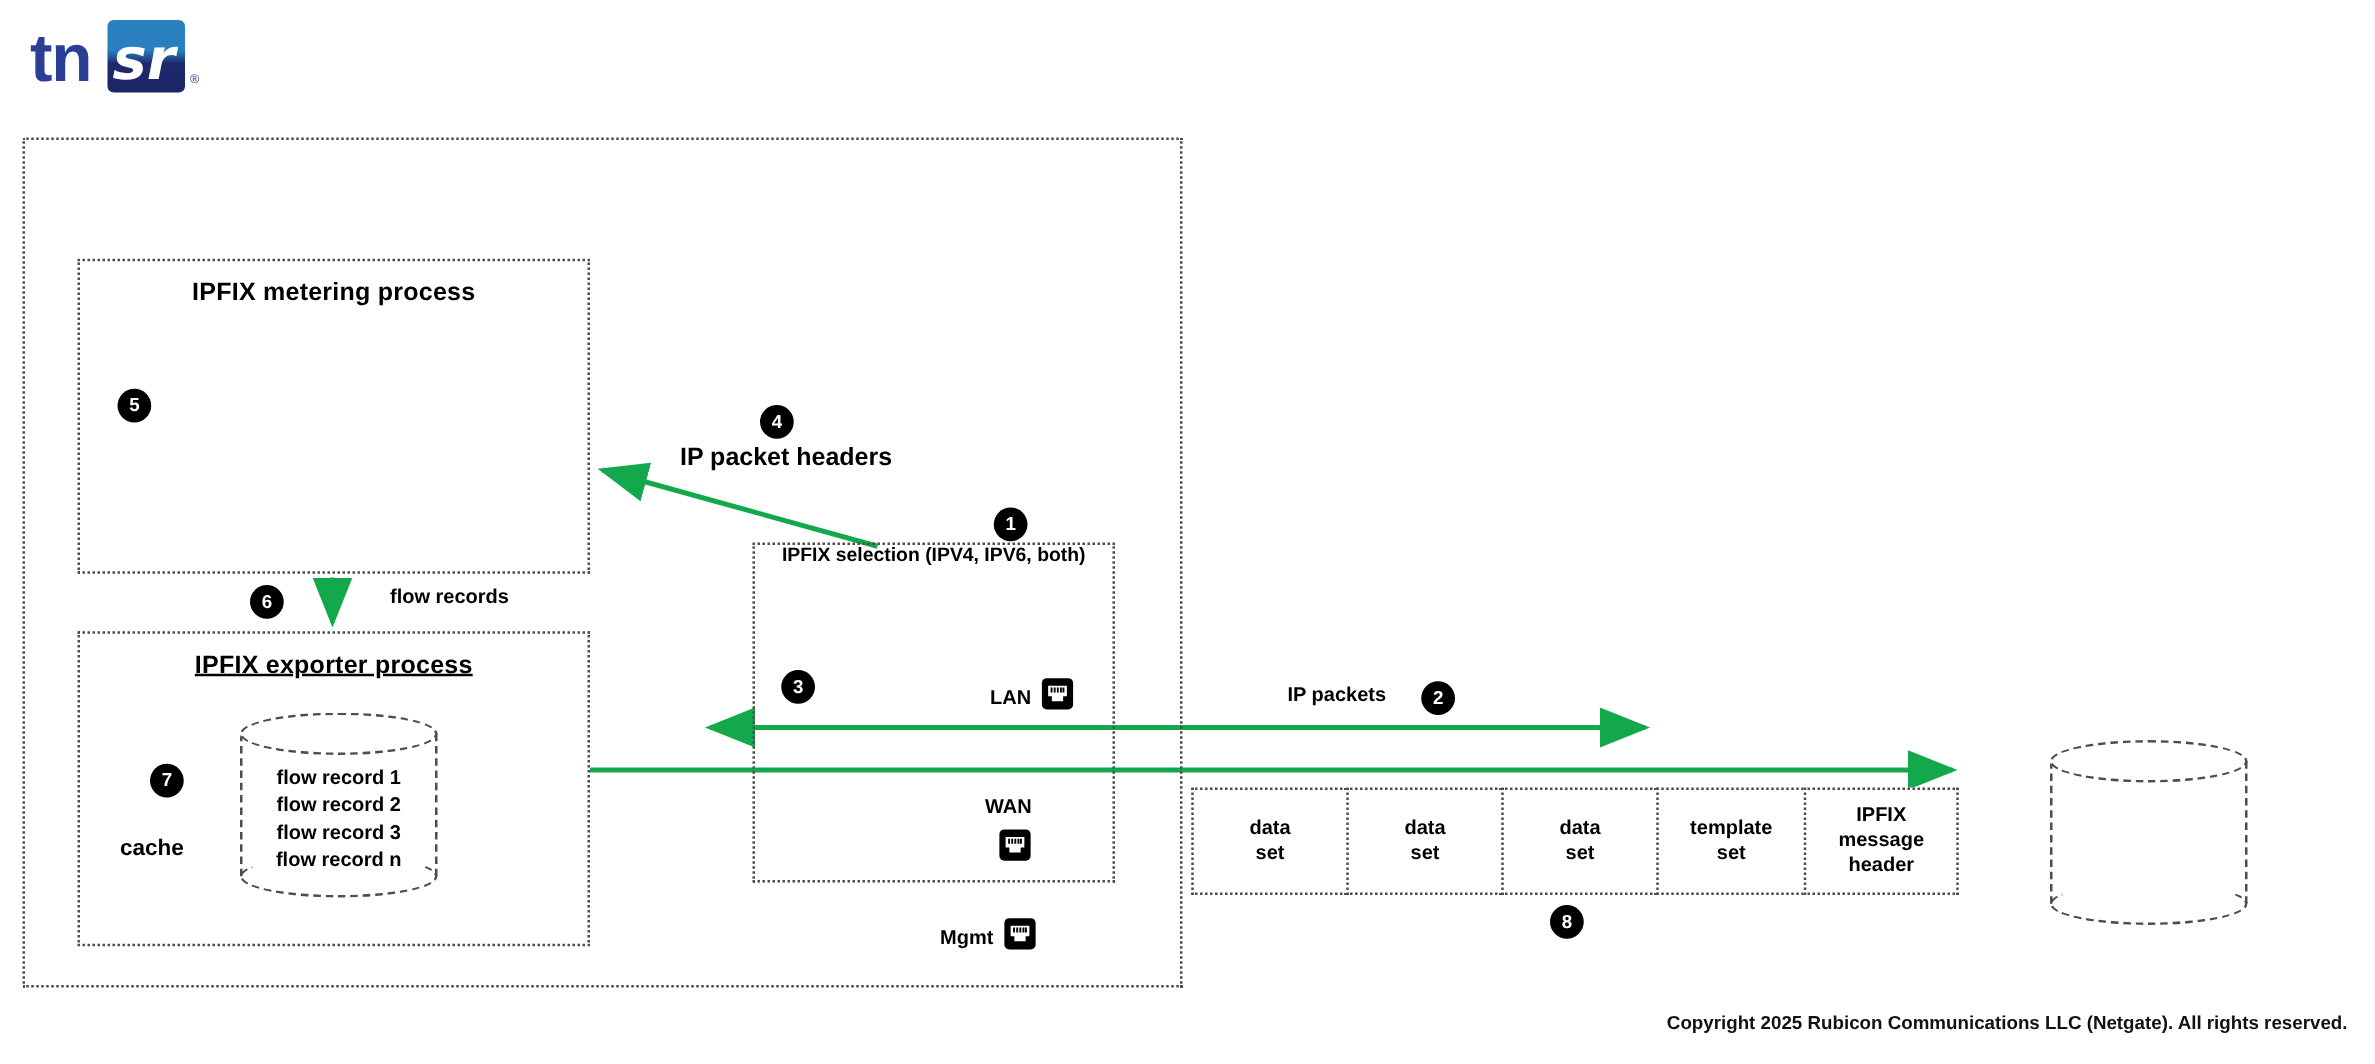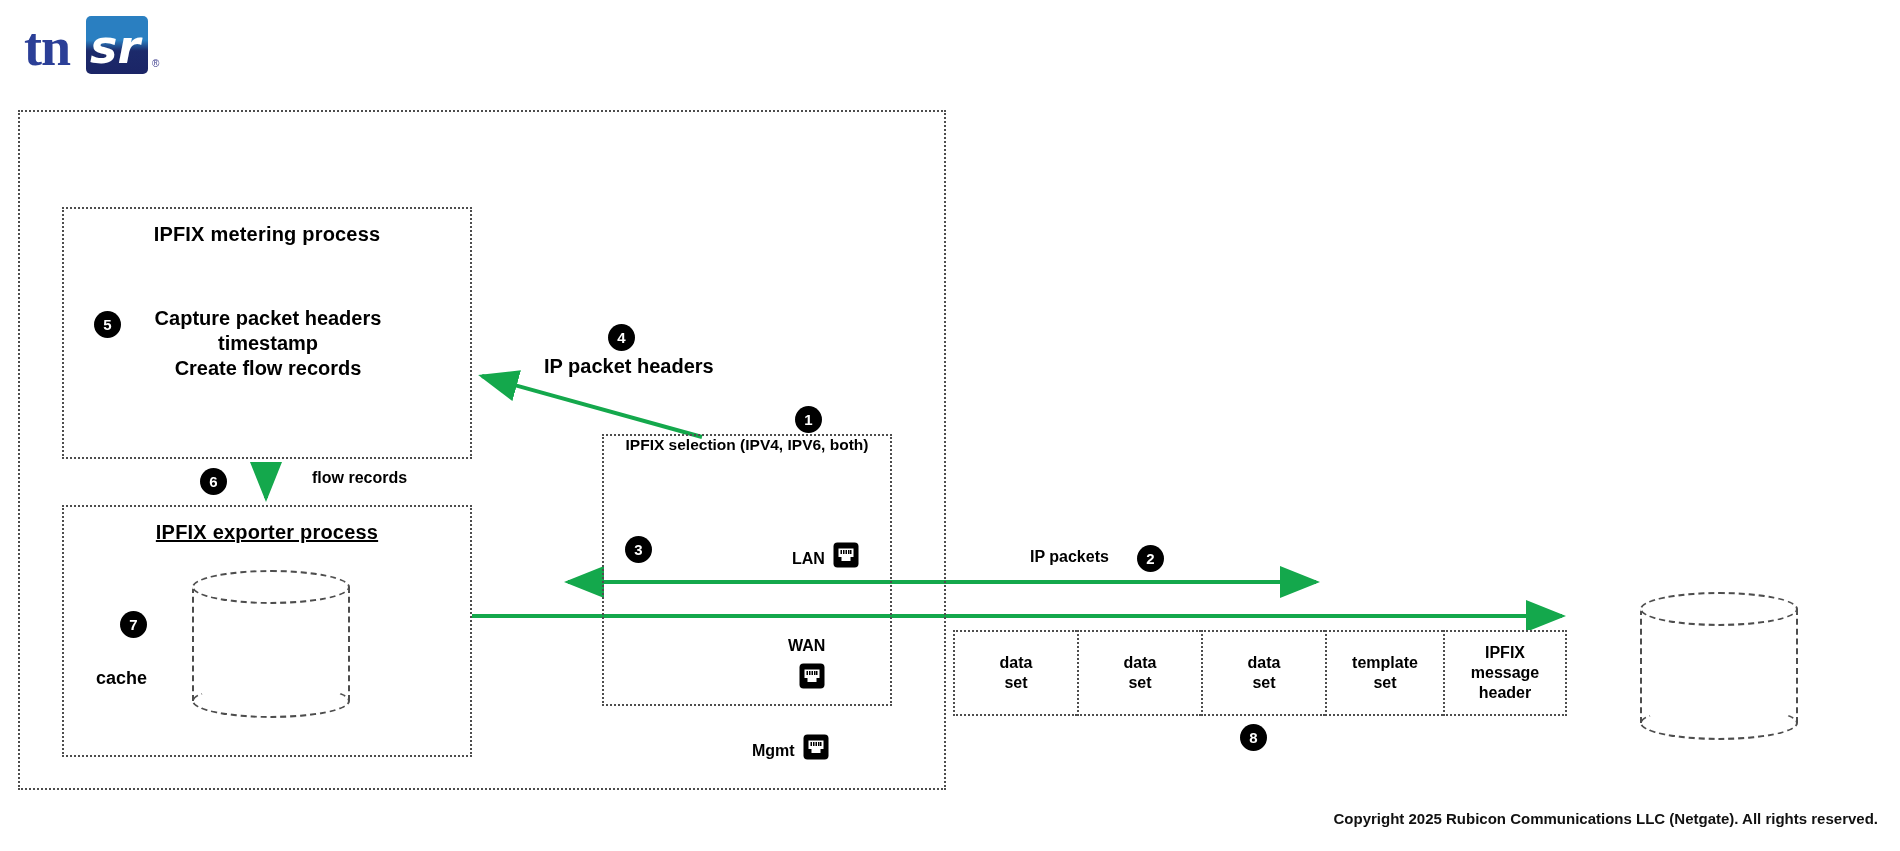--- a/index.html
+++ b/index.html
@@ -7,21 +7,21 @@
     width:1900px;height:851px;background:#ffffff;
     font-family:"Liberation Sans", sans-serif;
     color:#000;position:relative;overflow:hidden;
   }
   .stage{position:absolute;left:0;top:0;width:1900px;height:851px;}
 
   
   .logo{position:absolute;left:24px;top:12px;width:160px;height:62px;}
   .logo .tn{
     position:absolute;left:0;top:8px;font-size:54px;line-height:54px;
-    font-weight:bold;color:#2b3f97;letter-spacing:-1px;font-family:Liberation Serif, serif;
+    font-weight:bold;color:#2b3f97;letter-spacing:-1px;font-family:Liberation Sans, sans-serif;
   }
   .logo .sq{
     position:absolute;left:62px;top:4px;width:62px;height:58px;border-radius:5px;
     background:linear-gradient(180deg,#2a7fc1 0%,#2a7fc1 42%,#1c2a6b 60%,#1b2566 100%);
   }
   .logo .sr{
     position:absolute;left:66px;top:12px;font-size:46px;line-height:46px;
     font-weight:bold;font-style:italic;color:#ffffff;font-family:"DejaVu Sans",sans-serif;
   }
   .logo .reg{position:absolute;left:128px;top:46px;font-size:10px;color:#3a3a8c;}
@@ -127,38 +127,39 @@
 
     <line x1="472" y1="616" x2="1562" y2="616" stroke="#14a84c" stroke-width="4" marker-end="url(#ah)"></line>
   </svg>
 
   <div class="dotted outer-box"></div>
 
   <div class="dotted metering-box">
     <div class="box-title" style="top:14px;">IPFIX metering process</div>
   </div>
   <div class="badge" style="left:94px;top:311px;">5</div>
-  <div class="blk metering-text">
-    <div>Capture packet headers</div>
-    <div>timestamp</div>
-    <div>Create flow records</div>
-  </div>
 
   <div class="badge" style="left:200px;top:468px;">6</div>
   <div class="blk flow-records-label">flow records</div>
 
   <div class="dotted exporter-box">
     <div class="box-title" style="top:14px;text-decoration:underline;">IPFIX exporter process</div>
   </div>
   <div class="badge" style="left:120px;top:611px;">7</div>
   <div class="blk cache-label">cache</div>
   <div class="cyl cyl-exporter">
     <div class="side"></div>
     <div class="bot"></div>
     <div class="top"></div>
+    <div class="cyl-list">
+      <div>flow record 1</div>
+      <div>flow record 2</div>
+      <div>flow record 3</div>
+      <div>flow record n</div>
+    </div>
   </div>
 
   <div class="badge" style="left:608px;top:324px;">4</div>
   <div class="blk ip-packet-headers">IP packet headers</div>
 
   <div class="badge" style="left:795px;top:406px;">1</div>
   <div class="dotted obs-box">
     <div class="obs-sub">IPFIX selection (IPV4, IPV6, both)</div>
   </div>
   <div class="badge" style="left:625px;top:536px;">3</div>

